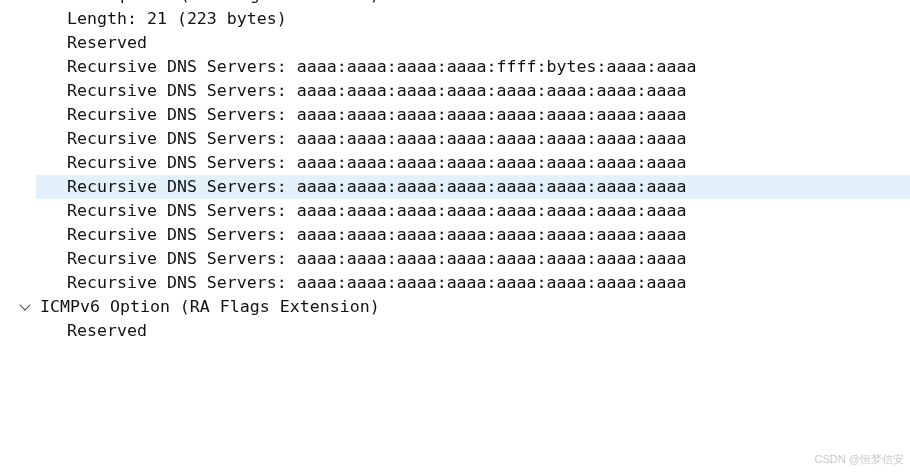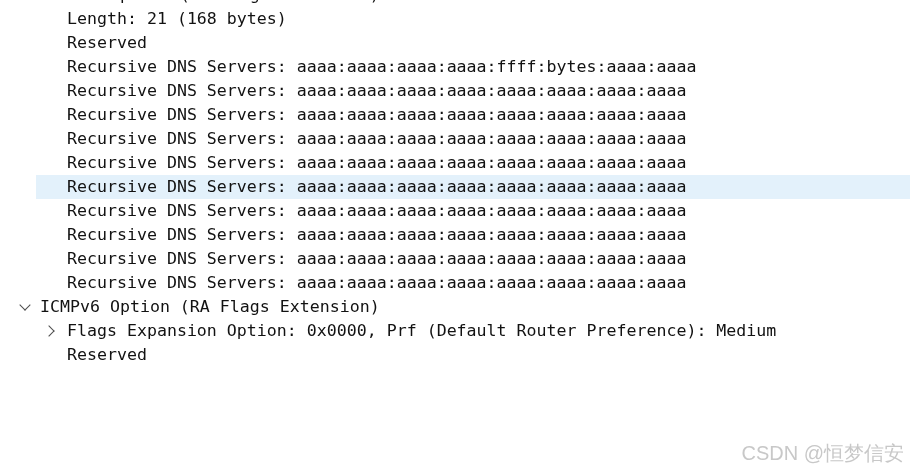--- a/index.html
+++ b/index.html
@@ -44,41 +44,40 @@
   }
   .chev.down  { transform: rotate(45deg);  top: 6px; }
   .chev.right { transform: rotate(-45deg); top: 8px; }
   .chev.ind0 { left: 21px; }
   .chev.ind1 { left: 45px; }
   .watermark {
     position: absolute;
     right: 6px;
     bottom: 9px;
     font-family: "Liberation Sans", "DejaVu Sans", sans-serif;
-    font-size: 20px;
+    font-size: 11px;
     color: #c8c8c8;
     white-space: pre;
   }
 </style>
 </head>
 <body>
 
 <div class="screen">
   <div class="tree" id="tree">
       <div class="row"><span class="label ind0">ICMPv6 Option (RA Flags Extension)</span></div>
-      <div class="row"><span class="label ind1">Length: 21 (168 bytes)</span></div>
+      <div class="row"><span class="label ind1">Length: 21 (223 bytes)</span></div>
       <div class="row"><span class="label ind1">Reserved</span></div>
       <div class="row"><span class="label ind1">Recursive DNS Servers: aaaa:aaaa:aaaa:aaaa:ffff:bytes:aaaa:aaaa</span></div>
       <div class="row"><span class="label ind1">Recursive DNS Servers: aaaa:aaaa:aaaa:aaaa:aaaa:aaaa:aaaa:aaaa</span></div>
       <div class="row"><span class="label ind1">Recursive DNS Servers: aaaa:aaaa:aaaa:aaaa:aaaa:aaaa:aaaa:aaaa</span></div>
       <div class="row"><span class="label ind1">Recursive DNS Servers: aaaa:aaaa:aaaa:aaaa:aaaa:aaaa:aaaa:aaaa</span></div>
       <div class="row"><span class="label ind1">Recursive DNS Servers: aaaa:aaaa:aaaa:aaaa:aaaa:aaaa:aaaa:aaaa</span></div>
       <div class="row" style="background: linear-gradient(to right, transparent 36px, rgb(227, 241, 251) 36px);"><span class="label ind1">Recursive DNS Servers: aaaa:aaaa:aaaa:aaaa:aaaa:aaaa:aaaa:aaaa</span></div>
       <div class="row"><span class="label ind1">Recursive DNS Servers: aaaa:aaaa:aaaa:aaaa:aaaa:aaaa:aaaa:aaaa</span></div>
       <div class="row"><span class="label ind1">Recursive DNS Servers: aaaa:aaaa:aaaa:aaaa:aaaa:aaaa:aaaa:aaaa</span></div>
       <div class="row"><span class="label ind1">Recursive DNS Servers: aaaa:aaaa:aaaa:aaaa:aaaa:aaaa:aaaa:aaaa</span></div>
       <div class="row"><span class="label ind1">Recursive DNS Servers: aaaa:aaaa:aaaa:aaaa:aaaa:aaaa:aaaa:aaaa</span></div>
       <div class="row"><span class="chev down ind0" style="border-color: rgb(77, 77, 77);"></span><span class="label ind0">ICMPv6 Option (RA Flags Extension)</span></div>
-      <div class="row"><span class="chev right ind1" style="border-color: rgb(77, 77, 77);"></span><span class="label ind1">Flags Expansion Option: 0x0000, Prf (Default Router Preference): Medium</span></div>
       <div class="row"><span class="label ind1">Reserved</span></div>
     </div>
   <div class="watermark">CSDN @恒梦信安</div>
 </div>
 
 </body></html>

